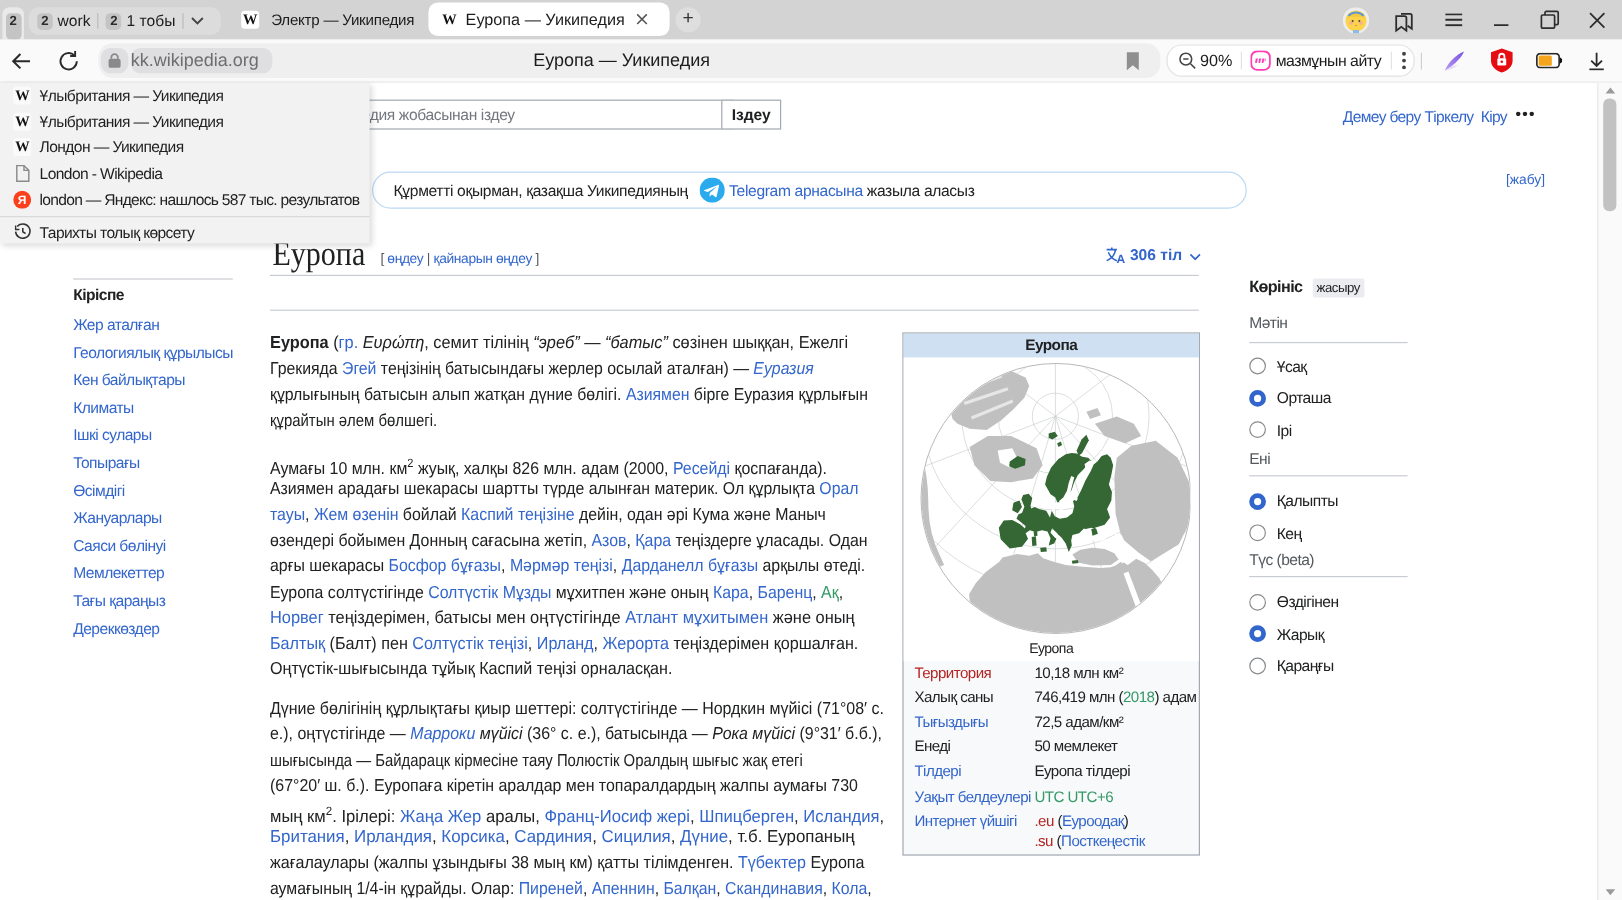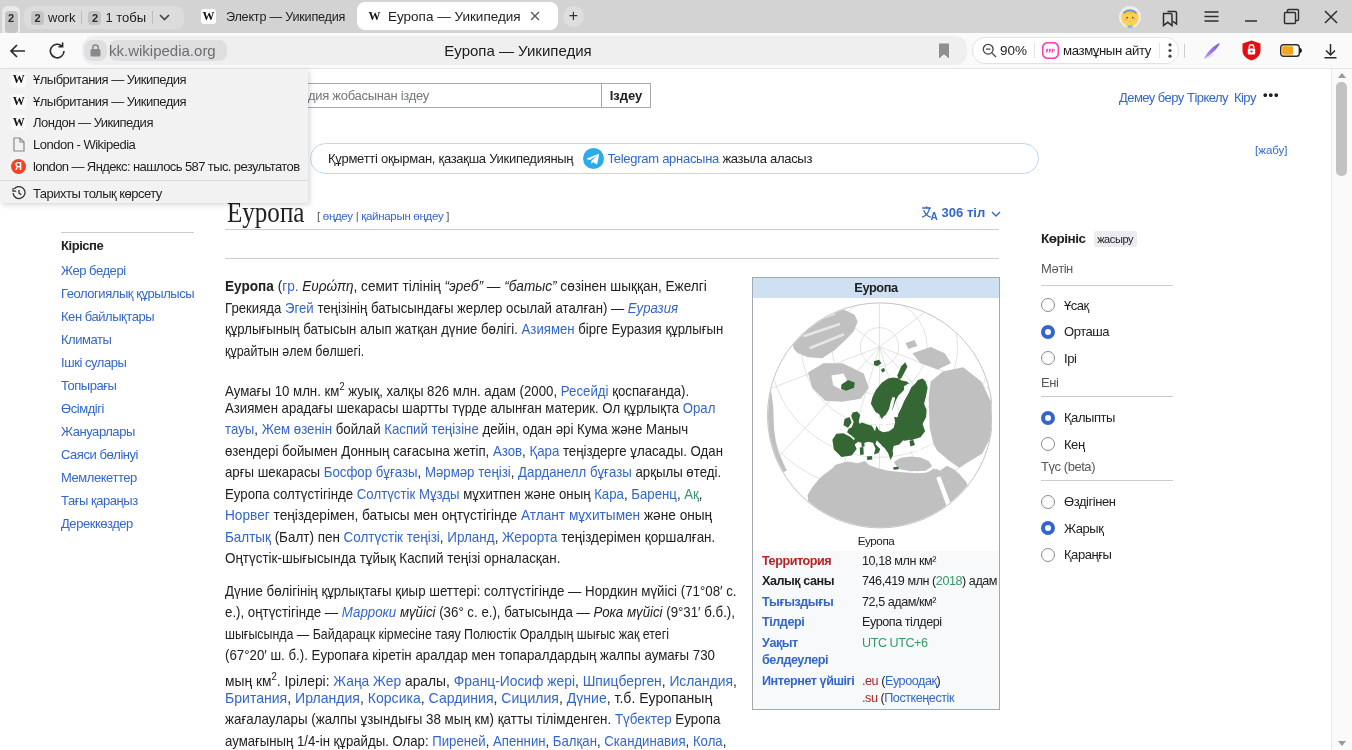--- a/index.html
+++ b/index.html
@@ -70,21 +70,21 @@
 .radiorow{height:26.5px;display:flex;align-items:center}
 .chipbtn{display:inline-block;background:#eaecf0;border-radius:2px;color:#202122;font-size:11px;padding:2px 3.5px;font-weight:normal;letter-spacing:-0.4px}
 
 .pline{position:absolute;left:225px;font-size:14.4px;white-space:nowrap;color:#202122;line-height:21.5px}
 
 #infobox{position:absolute;left:752px;top:208px;width:248px;border:1px solid #a2a9b1;background:#f8f9fa;box-sizing:border-box;font-size:12.6px;color:#202122;letter-spacing:-0.45px}
 #ibheader{background:#cee0f2;text-align:center;font-weight:bold;font-size:12.8px;height:20px;line-height:20px;color:#202122}
 #ibimage{background:#fff;height:233px;position:relative}
 #ibcaption{text-align:center;font-size:11.7px;height:20px;line-height:19px;background:#fff}
 .ibrow{display:flex;line-height:17.2px;padding:1.7px 0;white-space:nowrap}
-.iblabel{width:100px;padding-left:9px;font-weight:bold;flex:none;white-space:normal}
+.iblabel{width:100px;padding-left:9px;font-weight:normal;flex:none;white-space:normal}
 .ibval{padding-left:0}
 
 #scrollbar{position:absolute;left:1331px;top:0px;width:21px;height:681px;background:#fafafa;border-left:1px solid #e8e8e8;box-sizing:border-box}
 #scrollthumb{position:absolute;left:4px;top:13px;width:11px;height:94px;background:#c2c2c2;border-radius:5px}
 .sarrow{position:absolute;left:6px;width:0;height:0;border-left:4px solid transparent;border-right:4px solid transparent}
 </style>
 </head>
 <body>
 
 <div id="tabbar">
@@ -258,21 +258,21 @@
         <text x="9.5" y="14.5" font-size="10" font-weight="bold" fill="#36c" font-family="Liberation Sans">A</text>
       </svg> 306 тіл <svg width="10" height="6" viewBox="0 0 10 6" style="margin-left:2px">
         <path d="M1 1l4 4 4-4" fill="none" stroke="#36c" stroke-width="1.4"></path>
       </svg></div>
   <div id="titleline"></div>
   <div id="tabsline"></div>
 
   <div id="toc">
     <div style="height:1px;background:#c8ccd1;width:133px;margin:4px 0 1px 0"></div>
     <div class="tocitem" style="font-weight:bold;margin-bottom:2px">Кіріспе</div>
-    <div class="tocitem"><a class="bl">Жер бедері</a></div>
+    <div class="tocitem"><a class="bl">Жер аталған</a></div>
     <div class="tocitem"><a class="bl">Геологиялық құрылысы</a></div>
     <div class="tocitem"><a class="bl">Кен байлықтары</a></div>
     <div class="tocitem"><a class="bl">Климаты</a></div>
     <div class="tocitem"><a class="bl">Ішкі сулары</a></div>
     <div class="tocitem"><a class="bl">Топырағы</a></div>
     <div class="tocitem"><a class="bl">Өсімдігі</a></div>
     <div class="tocitem"><a class="bl">Жануарлары</a></div>
     <div class="tocitem"><a class="bl">Саяси бөлінуі</a></div>
     <div class="tocitem"><a class="bl">Мемлекеттер</a></div>
     <div class="tocitem"><a class="bl">Тағы қараңыз</a></div>
@@ -412,20 +412,24 @@
       </div>
     <div class="ibrow">
         <div class="iblabel">Халық саны</div>
         <div class="ibval">746,419 млн (<a class="gl">2018</a>) адам</div>
       </div>
     <div class="ibrow">
         <div class="iblabel bl">Тығыздығы</div>
         <div class="ibval">72,5 адам/км²</div>
       </div>
     <div class="ibrow">
+        <div class="iblabel">Енеді</div>
+        <div class="ibval">50 мемлекет</div>
+      </div>
+    <div class="ibrow">
         <div class="iblabel bl">Тілдері</div>
         <div class="ibval">Еуропа тілдері</div>
       </div>
     <div class="ibrow">
         <div class="iblabel bl">Уақыт белдеулері</div>
         <div class="ibval gl">UTC UTC+6</div>
       </div>
     <div class="ibrow">
         <div class="iblabel bl">Интернет үйшігі</div>
         <div class="ibval"><span class="rl">.eu</span> (<a class="bl">Еуроодақ</a>)<br><span class="rl">.su</span> (<a class="bl">Посткеңестік</a></div>

